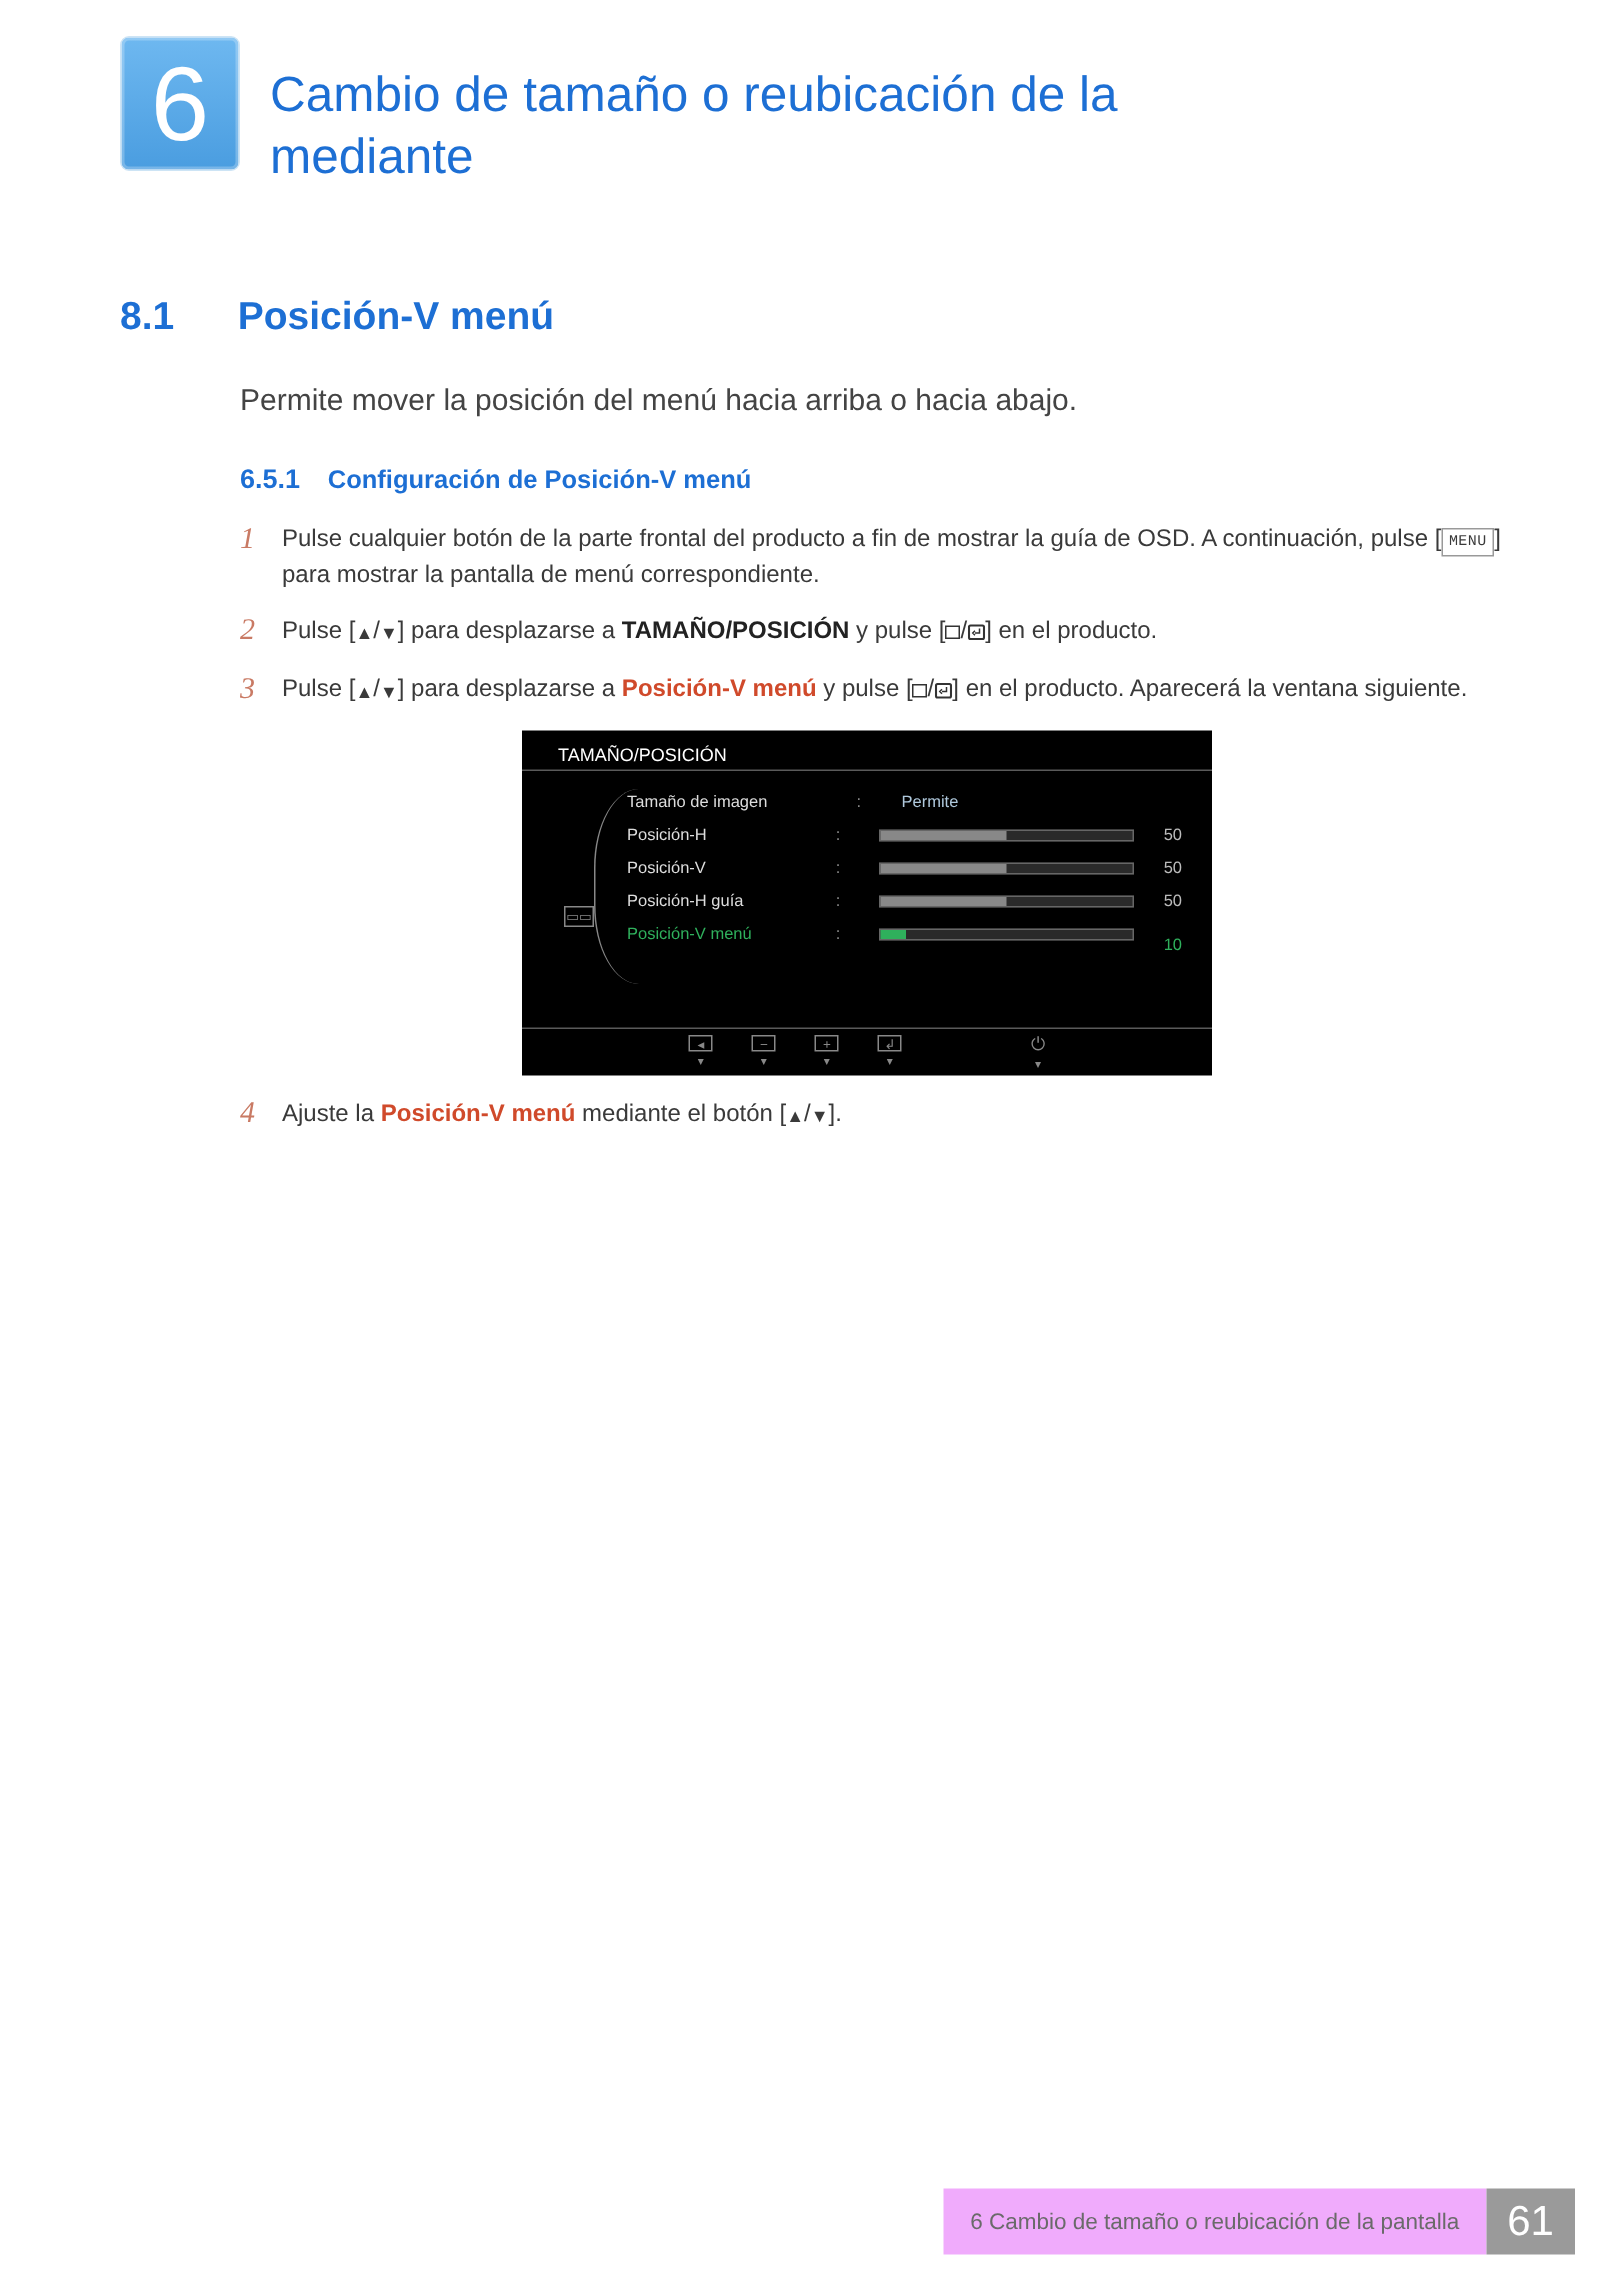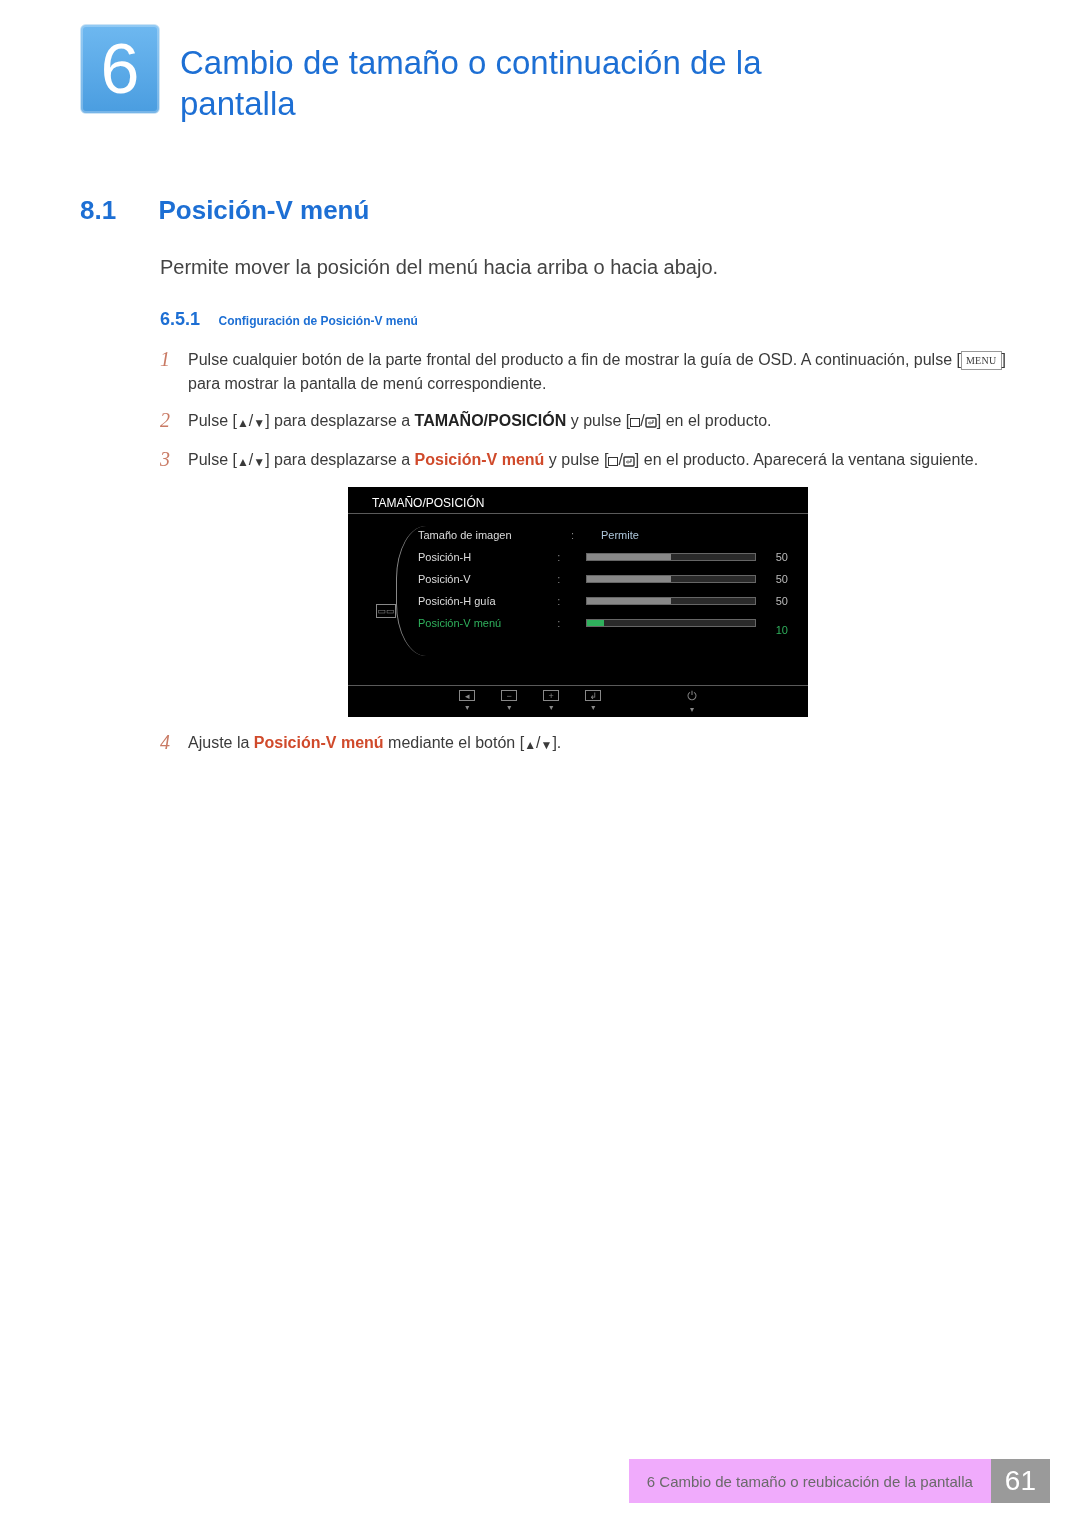--- a/index.html
+++ b/index.html
@@ -53,21 +53,21 @@
       margin: 0 0 18px 80px;
     }
     .subsec-num {
       color: #1d6fd4;
       font-size: 18px;
       font-weight: bold;
       margin-right: 14px;
     }
     .subsec-title {
       color: #1d6fd4;
-      font-size: 12px;
+      font-size: 17px;
       font-weight: bold;
       margin-top: 24px;
     }
     .steps { margin-left: 80px; }
     .step { display: flex; margin-bottom: 12px; }
     .step-num {
       color: #c97a64;
       font-style: italic;
       font-size: 20px;
       width: 28px;
@@ -80,21 +80,21 @@
       color: #3a3a3a;
     }
     .bold-black { font-weight: bold; color: #222; }
     .bold-red { font-weight: bold; color: #d04a2b; }
     .menu-box {
       display: inline-block;
       border: 1px solid #999;
       font-size: 10px;
       padding: 1px 4px;
       vertical-align: 1px;
-      font-family: Liberation Serif, serif;
+      font-family: Liberation Mono, monospace;
       letter-spacing: 0.3px;
     }
     .tri-up { display:inline-block; vertical-align:-1px; font-size:12px;}
     .tri-down { display:inline-block; vertical-align:-1px; font-size:12px;}
     .sq-icon { display:inline-block; width:10px; height:9px; border:1.5px solid #333; vertical-align:-1px;}
     .enter-icon { display:inline-block; vertical-align:-2px; }
 
     
     .osd {
       width: 460px; height: 230px;
@@ -161,21 +161,21 @@
       background: #9a9a9a; color: #fff;
       font-size: 28px; padding: 6px 14px;
       display:flex; align-items:center;
     }
   </style>
 </head>
 <body>
 
 <div class="header-row">
   <div class="chapter-badge">6</div>
-  <div class="chapter-title">Cambio de tamaño o continuación de la pantalla</div>
+  <div class="chapter-title">Cambio de tamaño o reubicación de la mediante</div>
 </div>
 
 <div class="content">
   <div>
     <span class="sec-num">8.1</span>
     <span class="sec-title">Posición-V menú</span>
   </div>
 
   <p class="intro">Permite mover la posición del menú hacia arriba o hacia abajo.</p>
 

